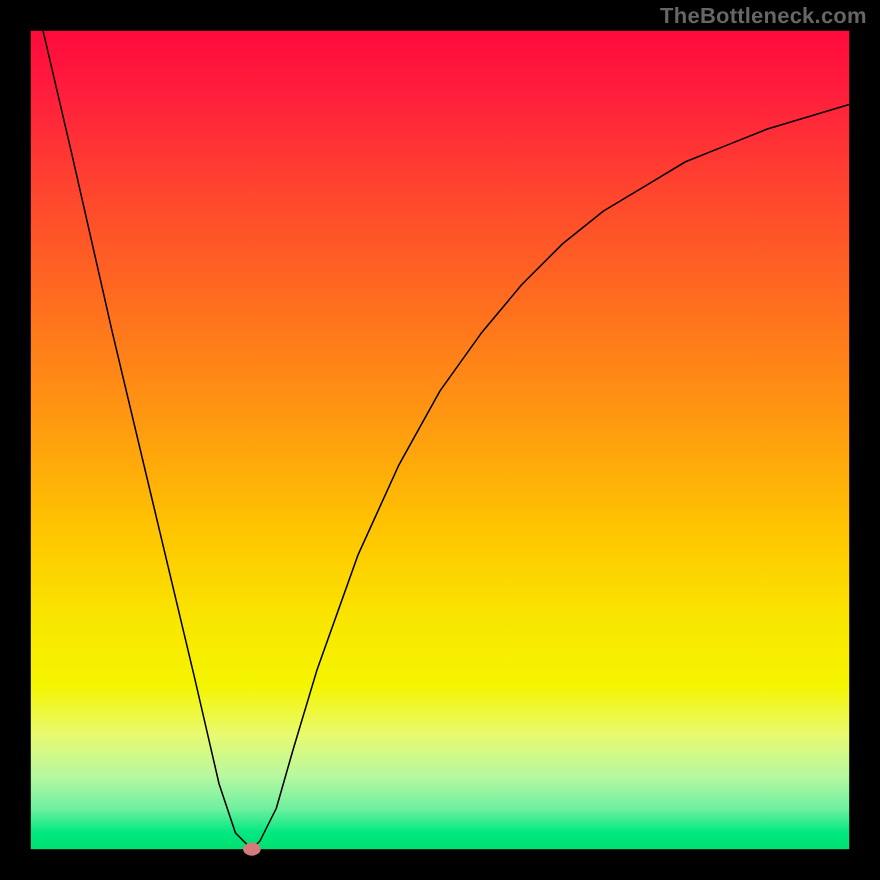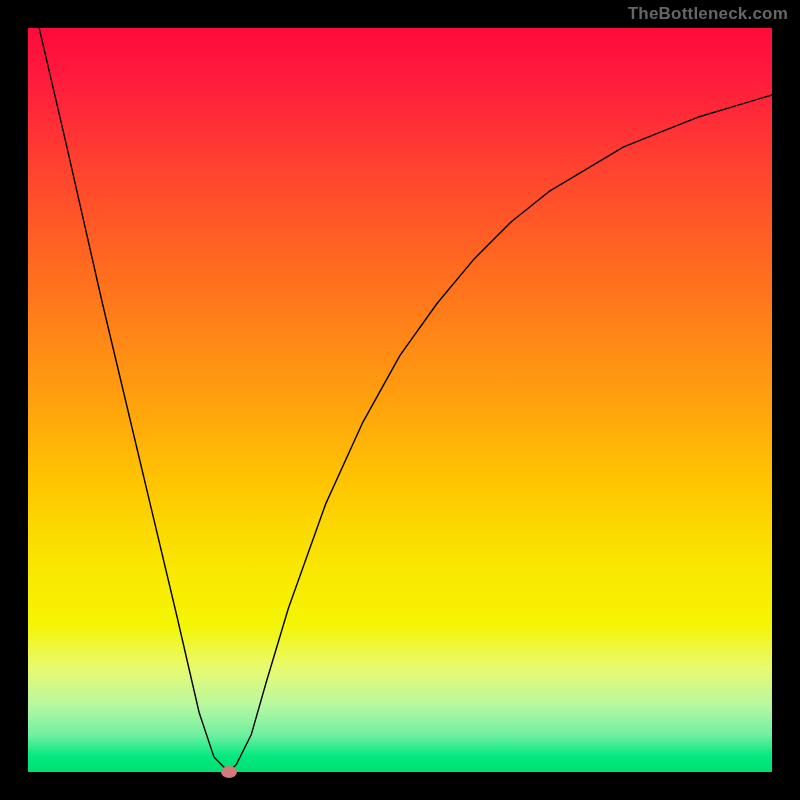--- a/index.html
+++ b/index.html
@@ -8,21 +8,21 @@
     width: 800px;
     height: 800px;
     background: #000;
     position: relative;
   }
   .watermark {
     position: absolute;
     top: 4px;
     right: 12px;
     font-family: Arial, Helvetica, sans-serif;
-    font-size: 17px;
+    font-size: 20px;
     font-weight: 600;
     color: #666;
     letter-spacing: 0.2px;
   }
   .plot-area {
     position: absolute;
     left: 28px;
     top: 28px;
     width: 744px;
     height: 744px;

